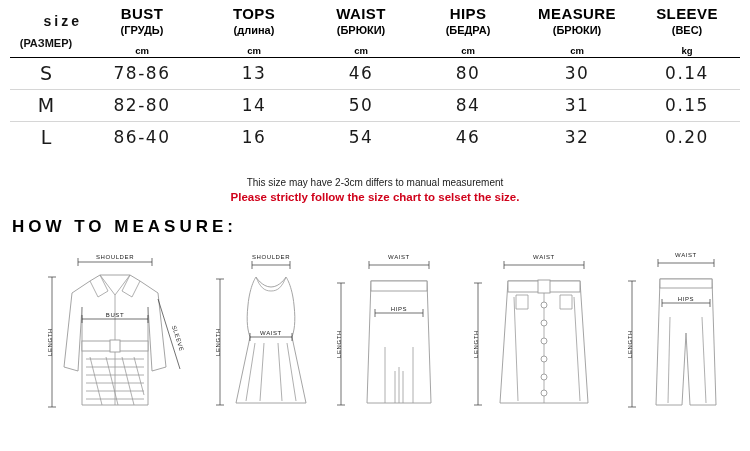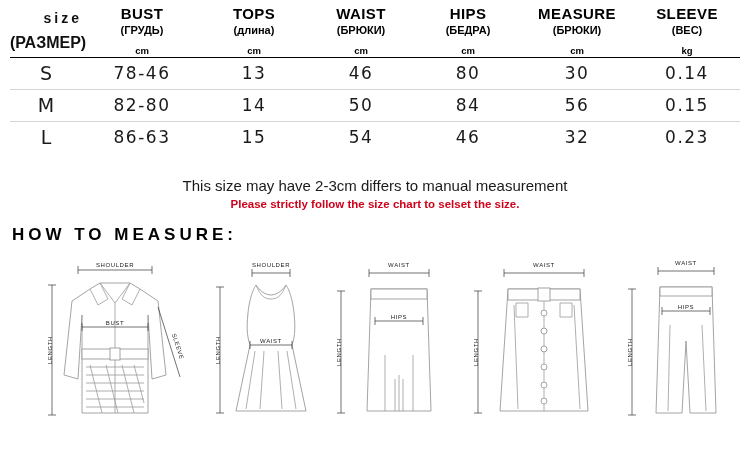--- a/index.html
+++ b/index.html
@@ -57,21 +57,21 @@
     margin-top: 10px;
   }
   .size-head {
     font-weight: bold;
     font-size: 14px;
     letter-spacing: 3px;
     display: block;
     text-align: right;
   }
   .size-head-sub {
-    font-size: 16px;
+    font-size: 11px;
     letter-spacing: 0px;
     display: block;
     margin-top: 7px;
   }
   tr.row-head th {
     border-bottom: 1.2px solid #000;
   }
   td.cell {
     font-size: 17px;
     letter-spacing: 1.5px;
@@ -89,21 +89,21 @@
   tr.data-row.last td {
     border-bottom: none;
   }
 
   
   .notes {
     text-align: center;
     margin-top: 22px;
   }
   .note-black {
-    font-size: 15px;
+    font-size: 10px;
     color: #1a1a1a;
     line-height: 1.5;
   }
   .note-red {
     font-size: 11.5px;
     color: #d0021b;
     font-weight: bold;
     line-height: 1.35;
   }
 
@@ -197,44 +197,44 @@
       </th>
       <th class="hdr-cell">
         <span class="hdr-main">SLEEVE</span>
         <span class="hdr-sub">(ВЕС)</span>
         <span class="hdr-unit">kg</span>
       </th>
     </tr>
 
     <tr class="data-row">
       <td class="cell first">S</td>
-      <td class="cell">78-46</td>
+      <td class="cell">78-86</td>
       <td class="cell">13</td>
       <td class="cell">46</td>
       <td class="cell">80</td>
       <td class="cell">30</td>
       <td class="cell">0.14</td>
     </tr>
     <tr class="data-row">
       <td class="cell first">M</td>
       <td class="cell">82-80</td>
       <td class="cell">14</td>
       <td class="cell">50</td>
       <td class="cell">84</td>
-      <td class="cell">56</td>
+      <td class="cell">31</td>
       <td class="cell">0.15</td>
     </tr>
     <tr class="data-row last">
       <td class="cell first">L</td>
-      <td class="cell">86-63</td>
-      <td class="cell">15</td>
+      <td class="cell">86-40</td>
+      <td class="cell">16</td>
       <td class="cell">54</td>
       <td class="cell">46</td>
       <td class="cell">32</td>
-      <td class="cell">0.23</td>
+      <td class="cell">0.20</td>
     </tr>
   </tbody>
     </table>
 
   <div class="notes">
     <div class="note-black">This size may have 2-3cm differs to manual measurement</div>
     <div class="note-red">Please strictly follow the size chart to selset the size.</div>
   </div>
 
   <div class="howto">HOW TO MEASURE:</div>

